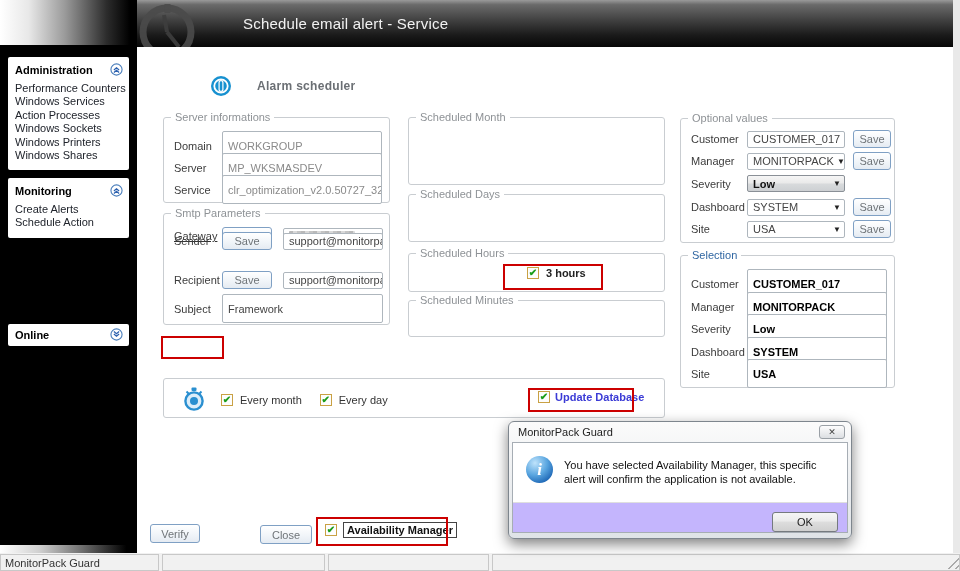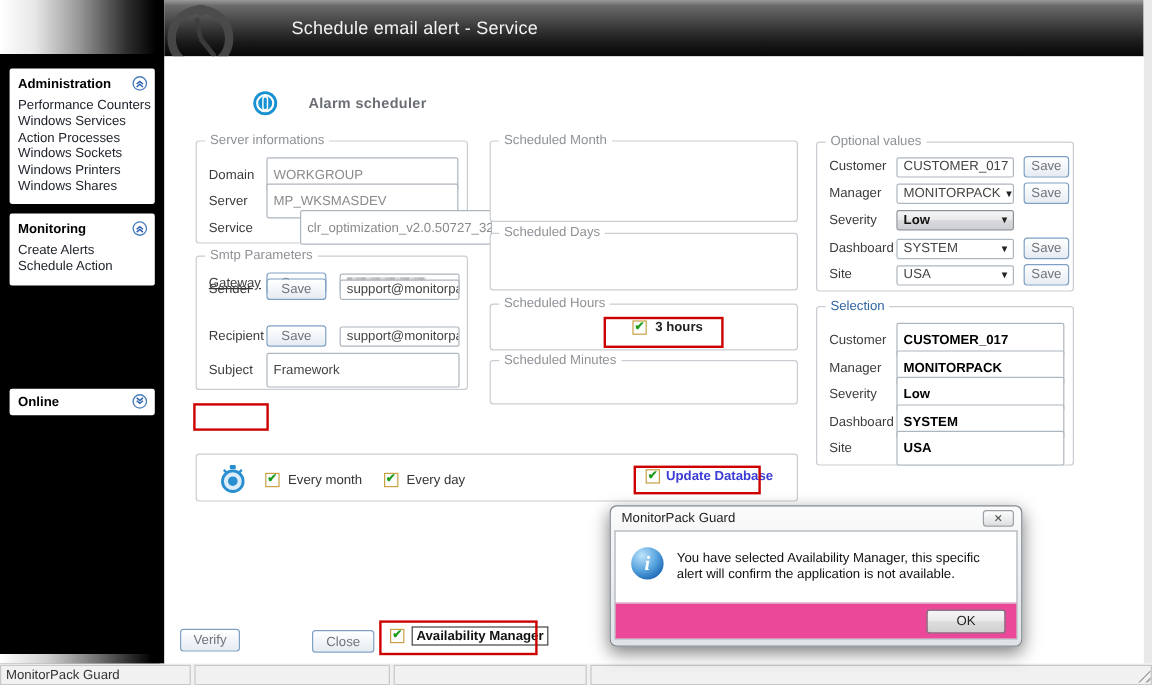--- a/index.html
+++ b/index.html
@@ -72,22 +72,22 @@
   .dlg-title { color:#222; }
   .dlg-close { width:26px; height:14px; border:1px solid #9aa0a6; border-radius:3px; background:linear-gradient(#fdfdfd,#dcdfe2);
     display:flex; align-items:center; justify-content:center; font-size:9px; color:#444; cursor:pointer; }
   .dlg-inner { margin:0 3px; height:91px; border:1px solid #a6adb4; background:#fff; display:flex; flex-direction:column; }
   .dlg-msg { flex:1; display:flex; padding:13px 10px 0 13px; gap:11px; }
   .info-icon { width:27px; height:27px; border-radius:50%; flex:0 0 27px;
     background:radial-gradient(circle at 9px 7px,#bfe3fb,#5aa6e0 45%,#1d66b5 80%,#134a86);
     color:#fff; font-family:"Liberation Serif", serif; font-style:italic; font-weight:bold;
     display:flex; align-items:center; justify-content:center; font-size:17px; }
   .dlg-text { color:#111; line-height:14px; padding-top:2px; }
-  .dlg-footer { height:30px; background:#ec4899; border-top:1px solid #dfdfdf; display:flex;
-    align-items:center; justify-content:flex-end; padding-right:9px; }
+  .dlg-footer { height:30px; background:#c4b5fd; border-top:1px solid #dfdfdf; display:flex;
+    align-items:flex-end; justify-content:flex-end; padding-right:9px; }
   .ok-btn { width:66px; height:20px; border:1px solid #757a7f; border-radius:3px; color:#222;
     background:linear-gradient(#f5f5f5,#ebebeb 45%,#dddddd 50%,#d0d0d0); display:flex;
     align-items:center; justify-content:center; cursor:pointer; }
   
   .statusbar { position:absolute; left:0; bottom:0; width:960px; height:18px; background:#f1f1f1;
     display:flex; align-items:stretch; padding-top:1px; }
   .sb-seg { border:1px solid #c8c8c8; background:#f1f1f1; display:flex; align-items:center; padding:0 4px; }
   .sb-seg.s1 { width:159px; }
   .sb-seg.s2 { width:163px; margin-left:3px; }
   .sb-seg.s3 { width:161px; margin-left:3px; }
@@ -178,21 +178,21 @@
     <div class="fs" style="left:26px; top:70px; width:227px; height:86px;">
       <span class="fs-legend">Server informations</span>
       <div class="frow" style="top:13px;">
           <span class="flabel">Domain</span>
         <div class="tinput" style="width:160px;">WORKGROUP</div>
         </div>
       <div class="frow" style="top:35px;">
           <span class="flabel">Server</span>
         <div class="tinput" style="width:160px;">MP_WKSMASDEV</div>
         </div>
-      <div class="frow" style="top:57px;gap:28px;">
+      <div class="frow" style="top:57px;">
           <span class="flabel">Service</span>
         <div class="tinput" style="width:160px;">clr_optimization_v2.0.50727_32</div>
         </div>
     </div>
 
     <div class="fs" style="left:26px; top:166px; width:227px; height:112px;">
       <span class="fs-legend">Smtp Parameters</span>
       <div class="frow" style="top:13px;text-decoration:underline;">
           <span class="flabel">Gateway</span>
         <div class="btn" style="width:50px;">Save</div>

